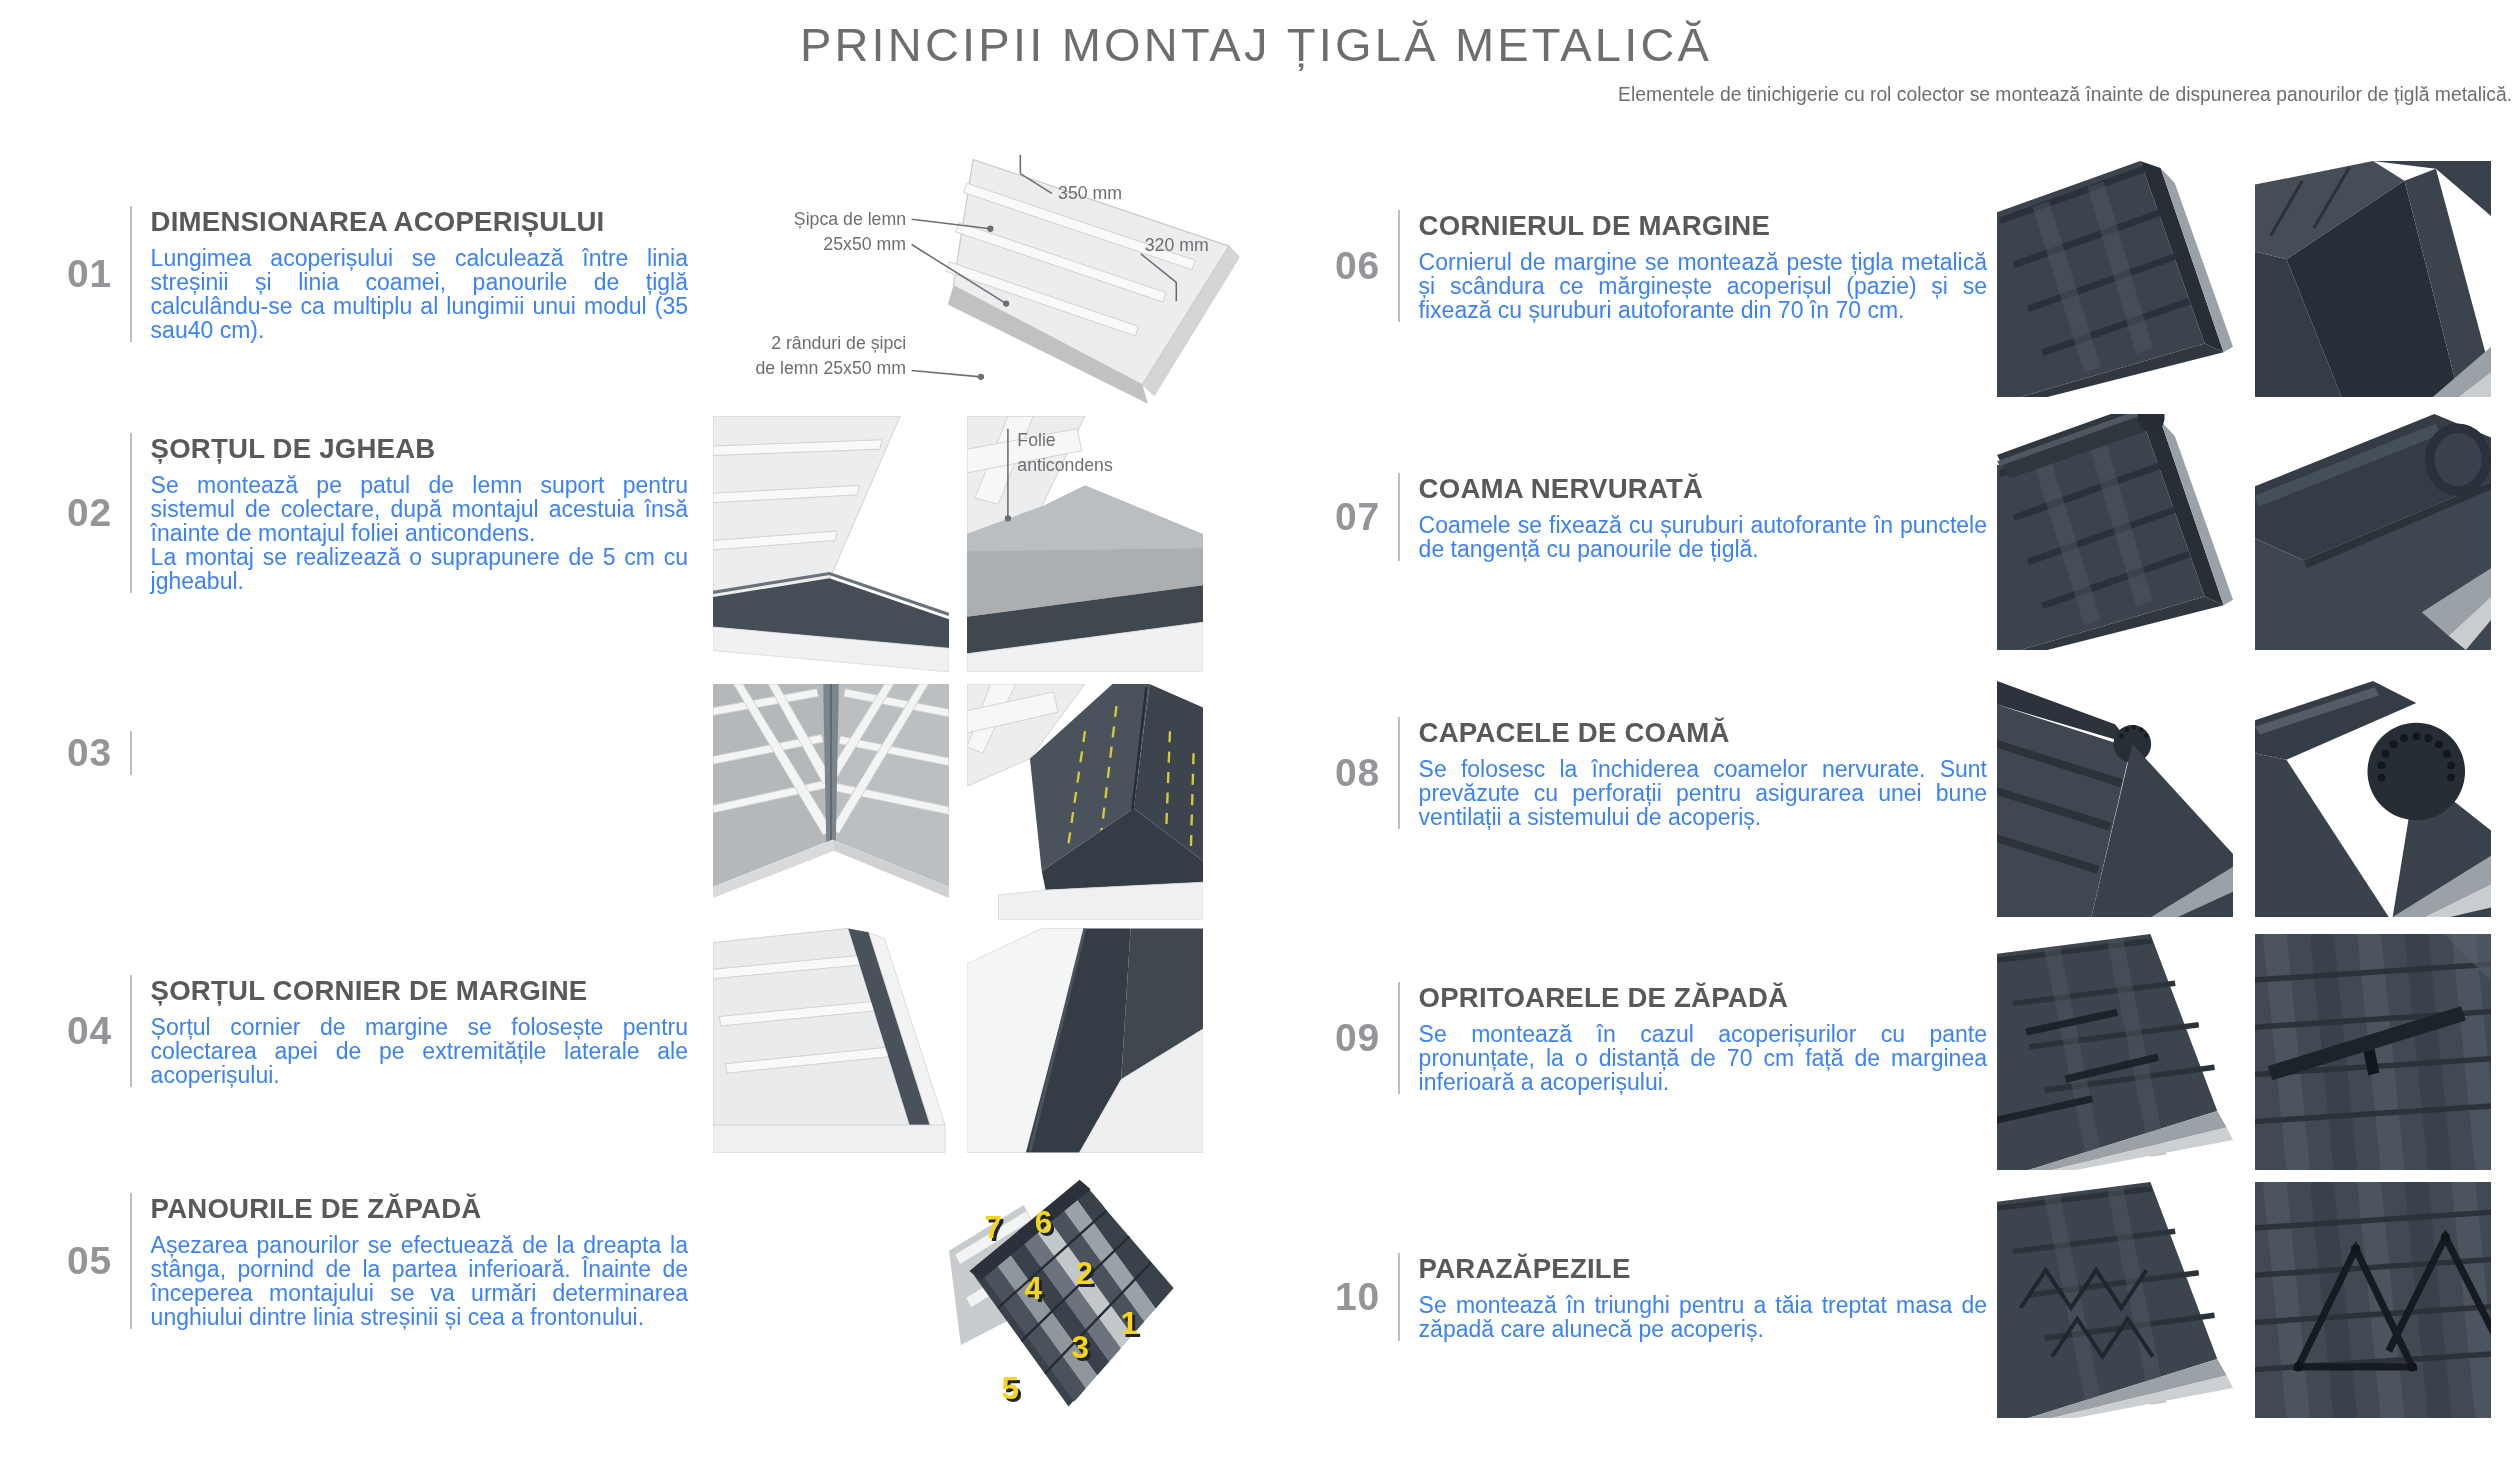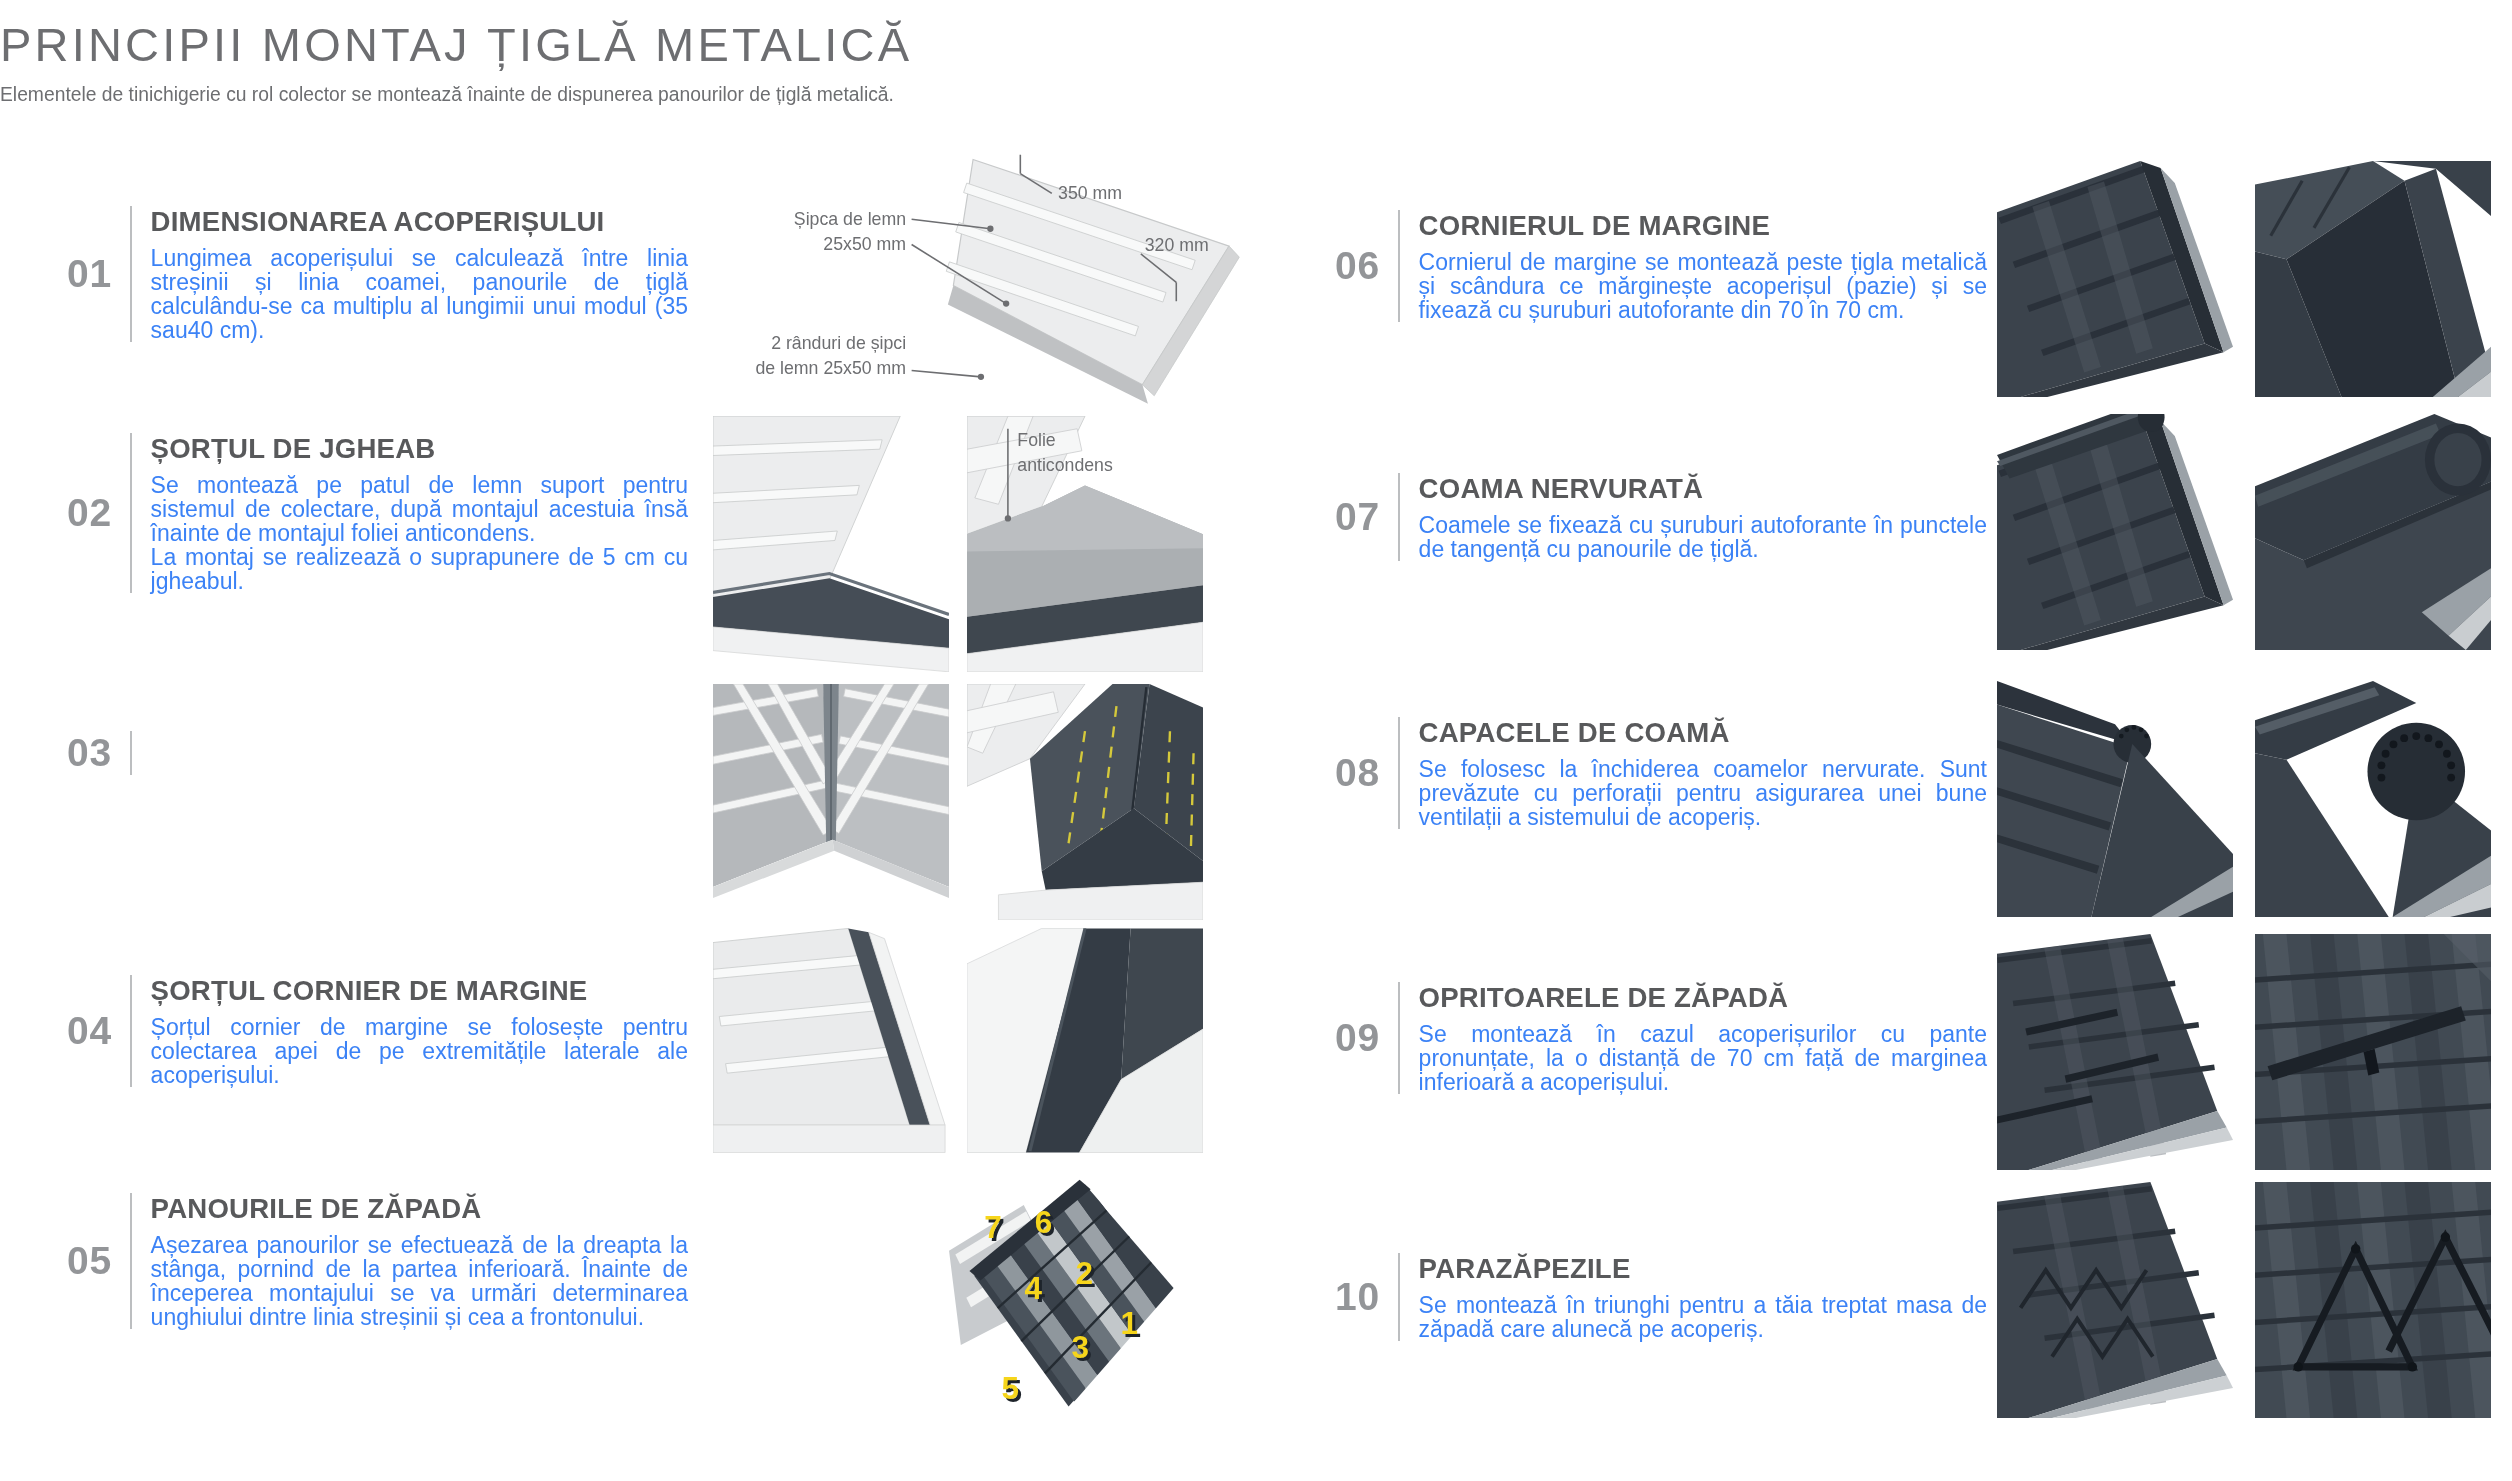--- a/index.html
+++ b/index.html
@@ -1,21 +1,21 @@
 <!DOCTYPE html>
 <html style="font-size:12.6px"><head>
 <meta charset="utf-8">
 <style>
   *{margin:0;padding:0;box-sizing:border-box}
   html,body{background:#ffffff}
   .page{position:relative;width:2512px;height:1482px;background:#fff;overflow:hidden;
         font-family:"Liberation Sans",sans-serif;color:#808285}
-  .title{position:absolute;top:17.3px;left:0;width:100%;
+  .title{position:absolute;top:17.3px;left:0;width:100%;text-align:center;
          font-size:47px;font-weight:300;letter-spacing:3.2px;color:#6d6e71}
-  .subtitle{position:absolute;top:84px;left:0;width:100%;text-align:left;
+  .subtitle{position:absolute;top:84px;left:0;width:100%;text-align:right;
             font-size:19.3px;color:#6d6e71}
   .item{position:absolute;display:flex;align-items:center}
   .item .num{width:63px;flex:none;font-size:39px;font-weight:700;color:#939598;letter-spacing:0.8px}
   .item .rule{flex:none;width:1.6px;background:#bcbec0;align-self:stretch;margin-right:19px}
   .item .content{flex:1}
   .item h2{font-size:27.6px;font-weight:700;color:#58595b;letter-spacing:0.2px;margin-bottom:7.9px}
   .item p{font-size:23px;line-height:24px;color:#3b82f6;text-align:justify;white-space:pre-line}
   .left-col{left:67px;width:621px}
   .right-col{left:1335px;width:652px}
   .illu{position:absolute}

